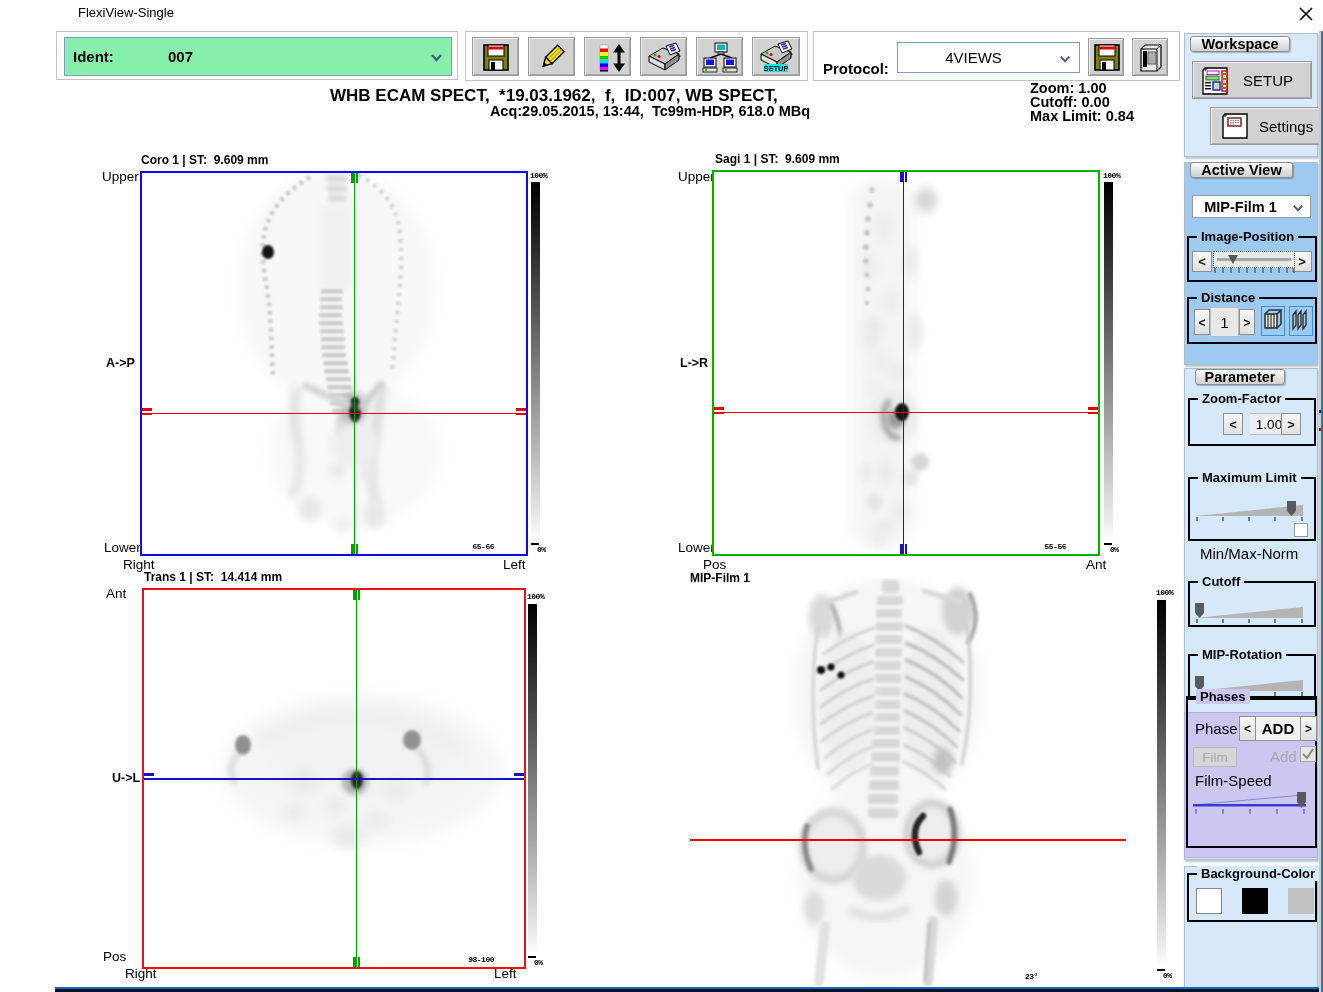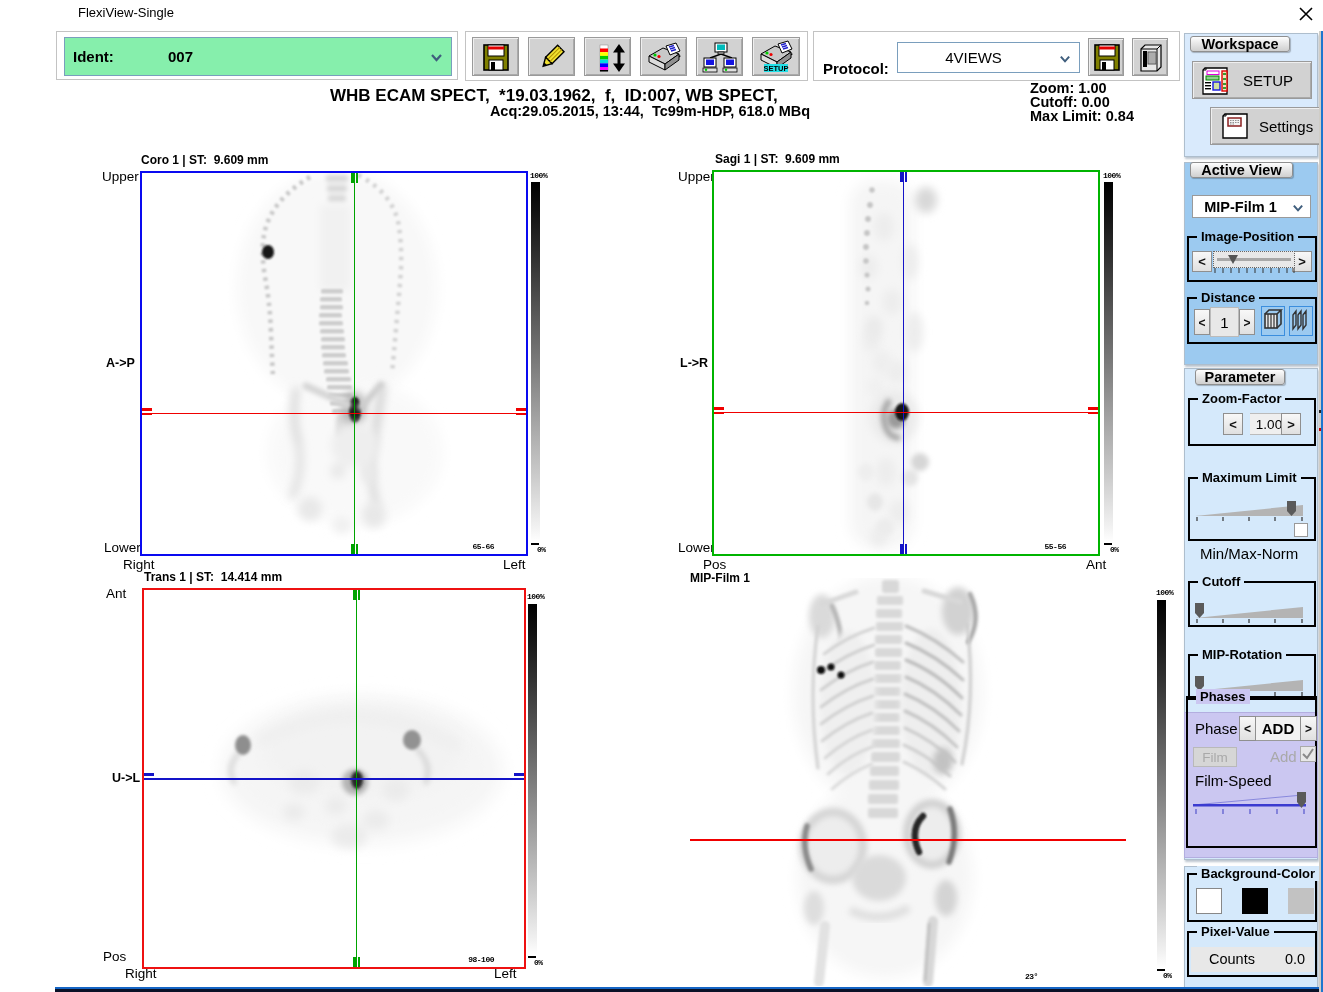--- a/index.html
+++ b/index.html
@@ -644,27 +644,20 @@
     </svg>
   </div>
 
   <div class="abs panel" style="left:2px; top:866px; width:134px; height:122px; background:#d5e9fb;"></div>
   <div class="fs" style="left:5px; top:873px; width:130px; height:49px;">
     <span class="lg" style="background:#d5e9fb;">Background-Color</span>
     <div class="abs" style="left:7px; top:13px; width:26px; height:26px; background:#fff; border:1px solid #888;"></div>
     <div class="abs" style="left:53px; top:13px; width:26px; height:26px; background:#000;"></div>
     <div class="abs" style="left:99px; top:13px; width:26px; height:26px; background:#c2c2c2;"></div>
   </div>
-  <div class="fs" style="left:5px; top:931px; width:130px; height:46px;">
-    <span class="lg" style="background:#d5e9fb;">Pixel-Value</span>
-    <div class="abs" style="left:2px; top:14px; width:123px; height:25px; background:#e8e8e8;">
-      <span class="abs" style="left:18px; top:4px; font-size:14.5px;">Counts</span>
-      <span class="abs" style="left:94px; top:4px; font-size:14.5px;">0.0</span>
-    </div>
-  </div>
 </div>
 
 <div class="abs" style="left:55px; top:987px; width:1268px; height:5px; background:linear-gradient(#1565c5 0 40%, #0a1228 40% 100%);"></div>
 <div class="abs" style="left:1318.5px; top:31px; width:2.5px; height:961px; background:#cfcdc7;"></div>
 <div class="abs" style="left:1321px; top:31px; width:2px; height:961px; background:#1e76cf;"></div>
 <div class="abs" style="left:1318.5px; top:410px; width:2.5px; height:3px; background:#222;"></div>
 <div class="abs" style="left:1318.5px; top:428px; width:2.5px; height:3px; background:#c00;"></div>
 
 </div>
 

